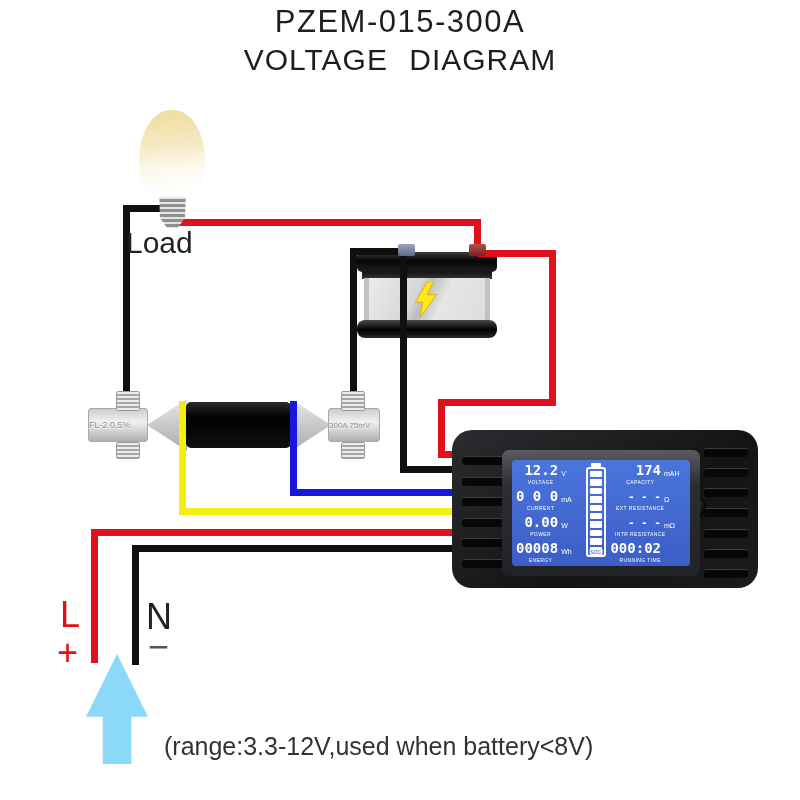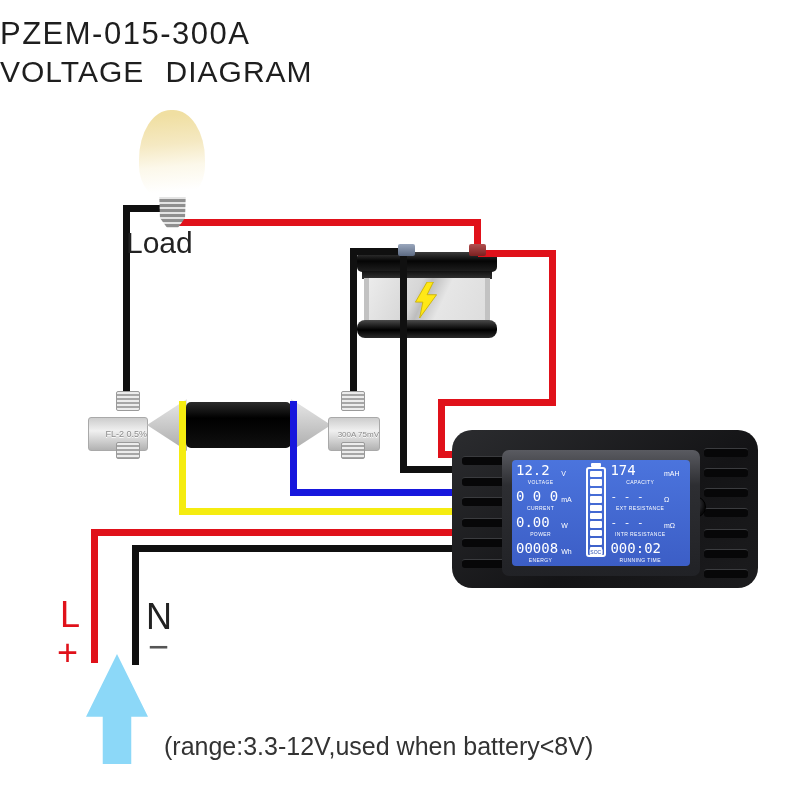--- a/index.html
+++ b/index.html
@@ -1,20 +1,20 @@
 <!DOCTYPE html>
 <html style="--wire_red: #e0111a; --wire_black: #101010; --wire_yellow: #f5ec10; --wire_blue: #1717dd; --arrow_blue: #8cd8f8; --lcd_blue: #4468d0; --bolt_yellow: #ffe816; --meter_body: #1d1e20;"><head>
 <meta charset="utf-8">
 <style>
   html,body{margin:0;padding:0;background:#fff;}
   .canvas{position:relative;width:800px;height:800px;background:#fff;overflow:hidden;
           font-family:"Liberation Sans", sans-serif;color:#222;}
 
   
-  .title{position:absolute;top:16px;left:0;width:100%;text-align:left;z-index:6;
+  .title{position:absolute;top:4px;left:0;width:100%;text-align:center;z-index:6;
          font-weight:300;color:#1e1e1e;}
   .title .l1{font-size:31px;letter-spacing:1.5px;}
   .title .l2{font-size:30px;letter-spacing:1px;word-spacing:12px;margin-top:3px;}
   .big-label{position:absolute;font-size:30px;font-weight:300;color:#222;z-index:6;}
   .caption{position:absolute;font-size:25px;font-weight:300;color:#333;z-index:6;white-space:nowrap;}
 
   
   .wire{position:absolute;z-index:3;}
   .w-red{background:var(--wire_red);}
   .w-black{background:var(--wire_black);}
@@ -38,21 +38,21 @@
   .bat-body{left:364px;top:278px;width:126px;height:44px;
     background:linear-gradient(115deg,#ececec 0%,#d6d6d6 40%,#bdbdbd 47%,#e6e6e6 62%,#dddddd 100%);
     border-left:5px solid #c2c2c2;border-right:5px solid #c2c2c2;box-sizing:border-box;}
   .bat-cap-bot{left:357px;top:320px;width:140px;height:18px;border-radius:8px;
     background:linear-gradient(180deg,#4a4a4a,#000 55%,#2b2b2b);}
   .bolt-svg{position:absolute;left:415px;top:282px;z-index:3;}
 
   
   .shunt-block{position:absolute;z-index:2;box-sizing:border-box;border:1px solid #a9a9a9;border-radius:3px;
     background:linear-gradient(180deg,#cdcdcd,#f0f0f0 40%,#b2b2b2);
-    display:flex;align-items:center;justify-content:flex-end;margin-top:9px;}
+    display:flex;align-items:center;justify-content:flex-start;}
   .shunt-block span{font-size:9px;color:#8d8d8d;text-shadow:0 1px 0 #fff;white-space:nowrap;}
   .shunt-bolt{position:absolute;z-index:4;border:1px solid #9a9a9a;border-radius:2px;
     background:repeating-linear-gradient(180deg,#ececec 0 2px,#a6a6a6 2px 4px);}
   .shunt-cone{position:absolute;z-index:2;background:linear-gradient(180deg,#e8e8e8,#ababab);}
   .cone-left{clip-path:polygon(0 50%,100% 0,100% 100%);}
   .cone-right{clip-path:polygon(0 0,100% 50%,0 100%);}
   .shunt-cyl{position:absolute;left:186px;top:402px;width:105px;height:46px;z-index:2;
     background:linear-gradient(180deg,#2c2c2c,#000 35%,#101010);border-radius:5px;}
 
   
@@ -65,21 +65,21 @@
   .meter-btn{position:absolute;left:232px;top:66px;width:20px;height:20px;border-radius:50%;
     background:radial-gradient(circle at 35% 35%,#55565c,#0a0a0b 70%);border:1px solid #000;}
   .bezel{position:absolute;left:50px;top:20px;width:198px;height:126px;border-radius:7px;
     background:linear-gradient(180deg,#5a5b61,#2d2e32 28%,#212226);}
   .screen{position:absolute;left:60px;top:30px;width:178px;height:106px;border-radius:4px;
     background:linear-gradient(180deg,#4b74dd,#3c5ec6);color:#fff;display:flex;padding:3px 4px;box-sizing:border-box;}
   .lcd-col{display:flex;flex-direction:column;justify-content:space-between;}
   .col-left{width:72px;}
   .col-right{flex:1;}
   .lcd-line{display:flex;align-items:flex-end;}
-  .lcd-val{flex:1;text-align:left;font-family:"DejaVu Sans Mono",monospace;font-weight:normal;
+  .lcd-val{flex:1;text-align:right;font-family:"DejaVu Sans Mono",monospace;font-weight:bold;
            font-size:14px;line-height:15px;white-space:pre;}
   .lcd-unit{width:20px;font-size:7px;line-height:9px;margin-left:3px;}
   .col-right .lcd-unit{width:22px;}
   .lcd-label{font-size:5px;letter-spacing:.4px;text-align:center;padding-right:16px;margin-top:1px;white-space:nowrap;}
   .gauge-col{width:34px;display:flex;justify-content:center;}
   .gauge{position:relative;width:20px;height:90px;margin-top:4px;border:2px solid #fff;border-radius:3px;
          display:flex;flex-direction:column;padding:1px;box-sizing:border-box;}
   .gauge::before{content:"";position:absolute;top:-6px;left:50%;transform:translateX(-50%);
          width:10px;height:4px;background:#fff;border-radius:1px;}
   .gauge-seg{flex:1;background:#fff;margin:1px 1px;border-radius:1px;}

